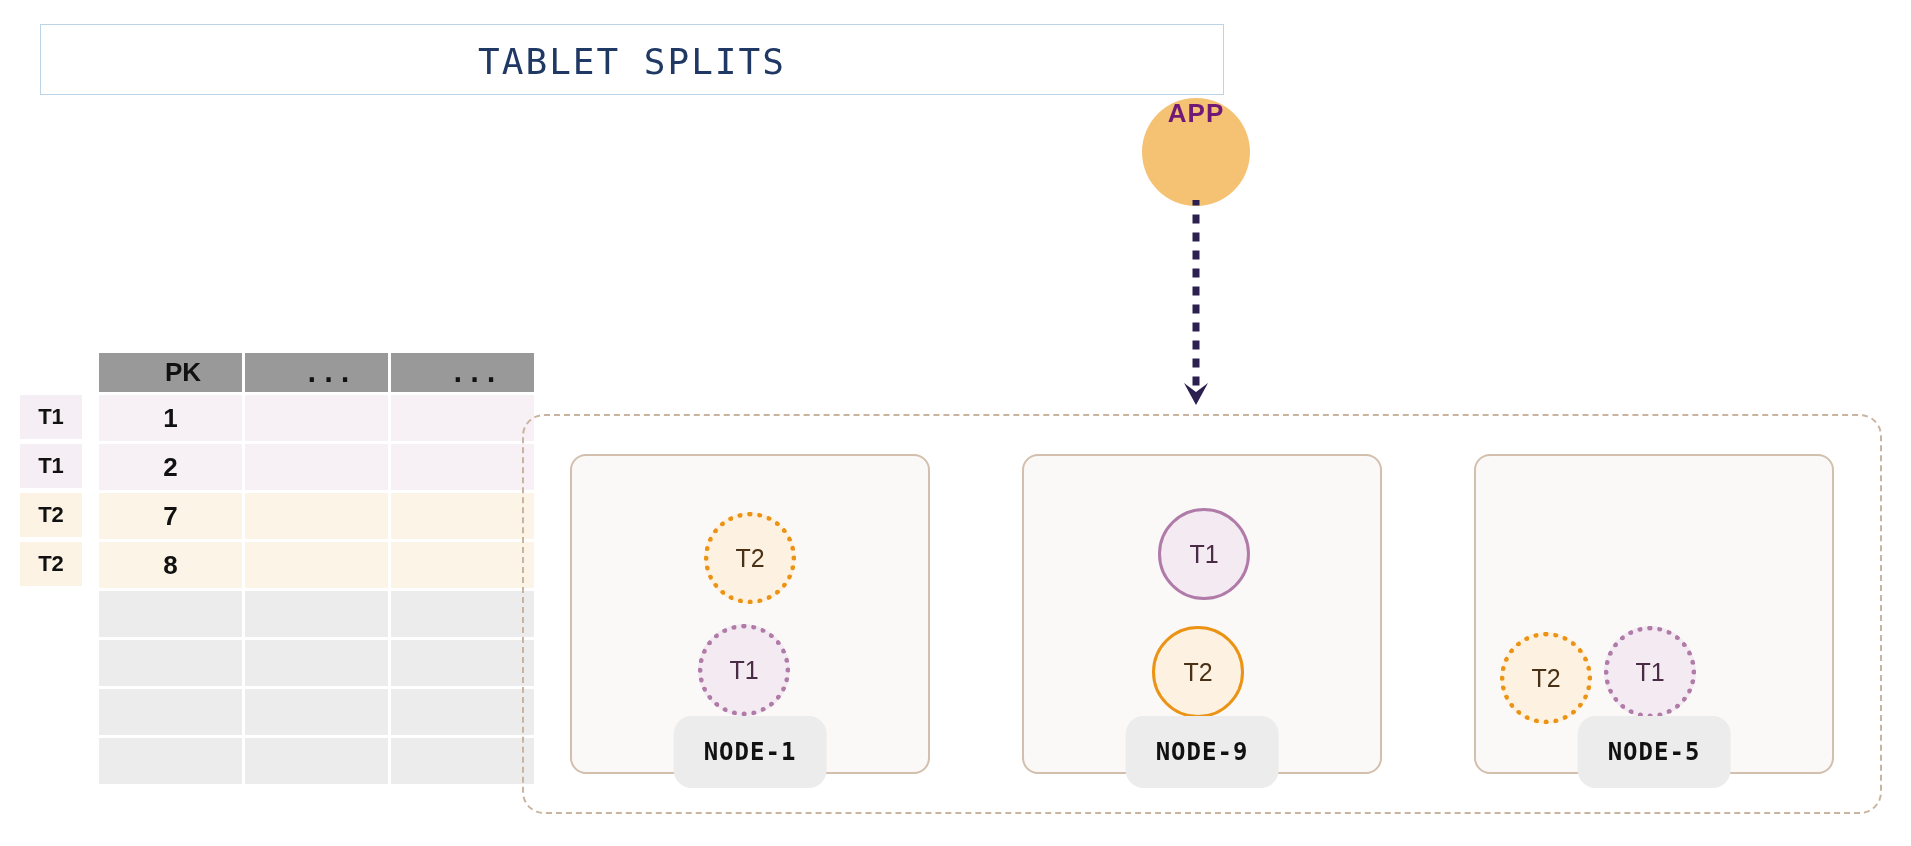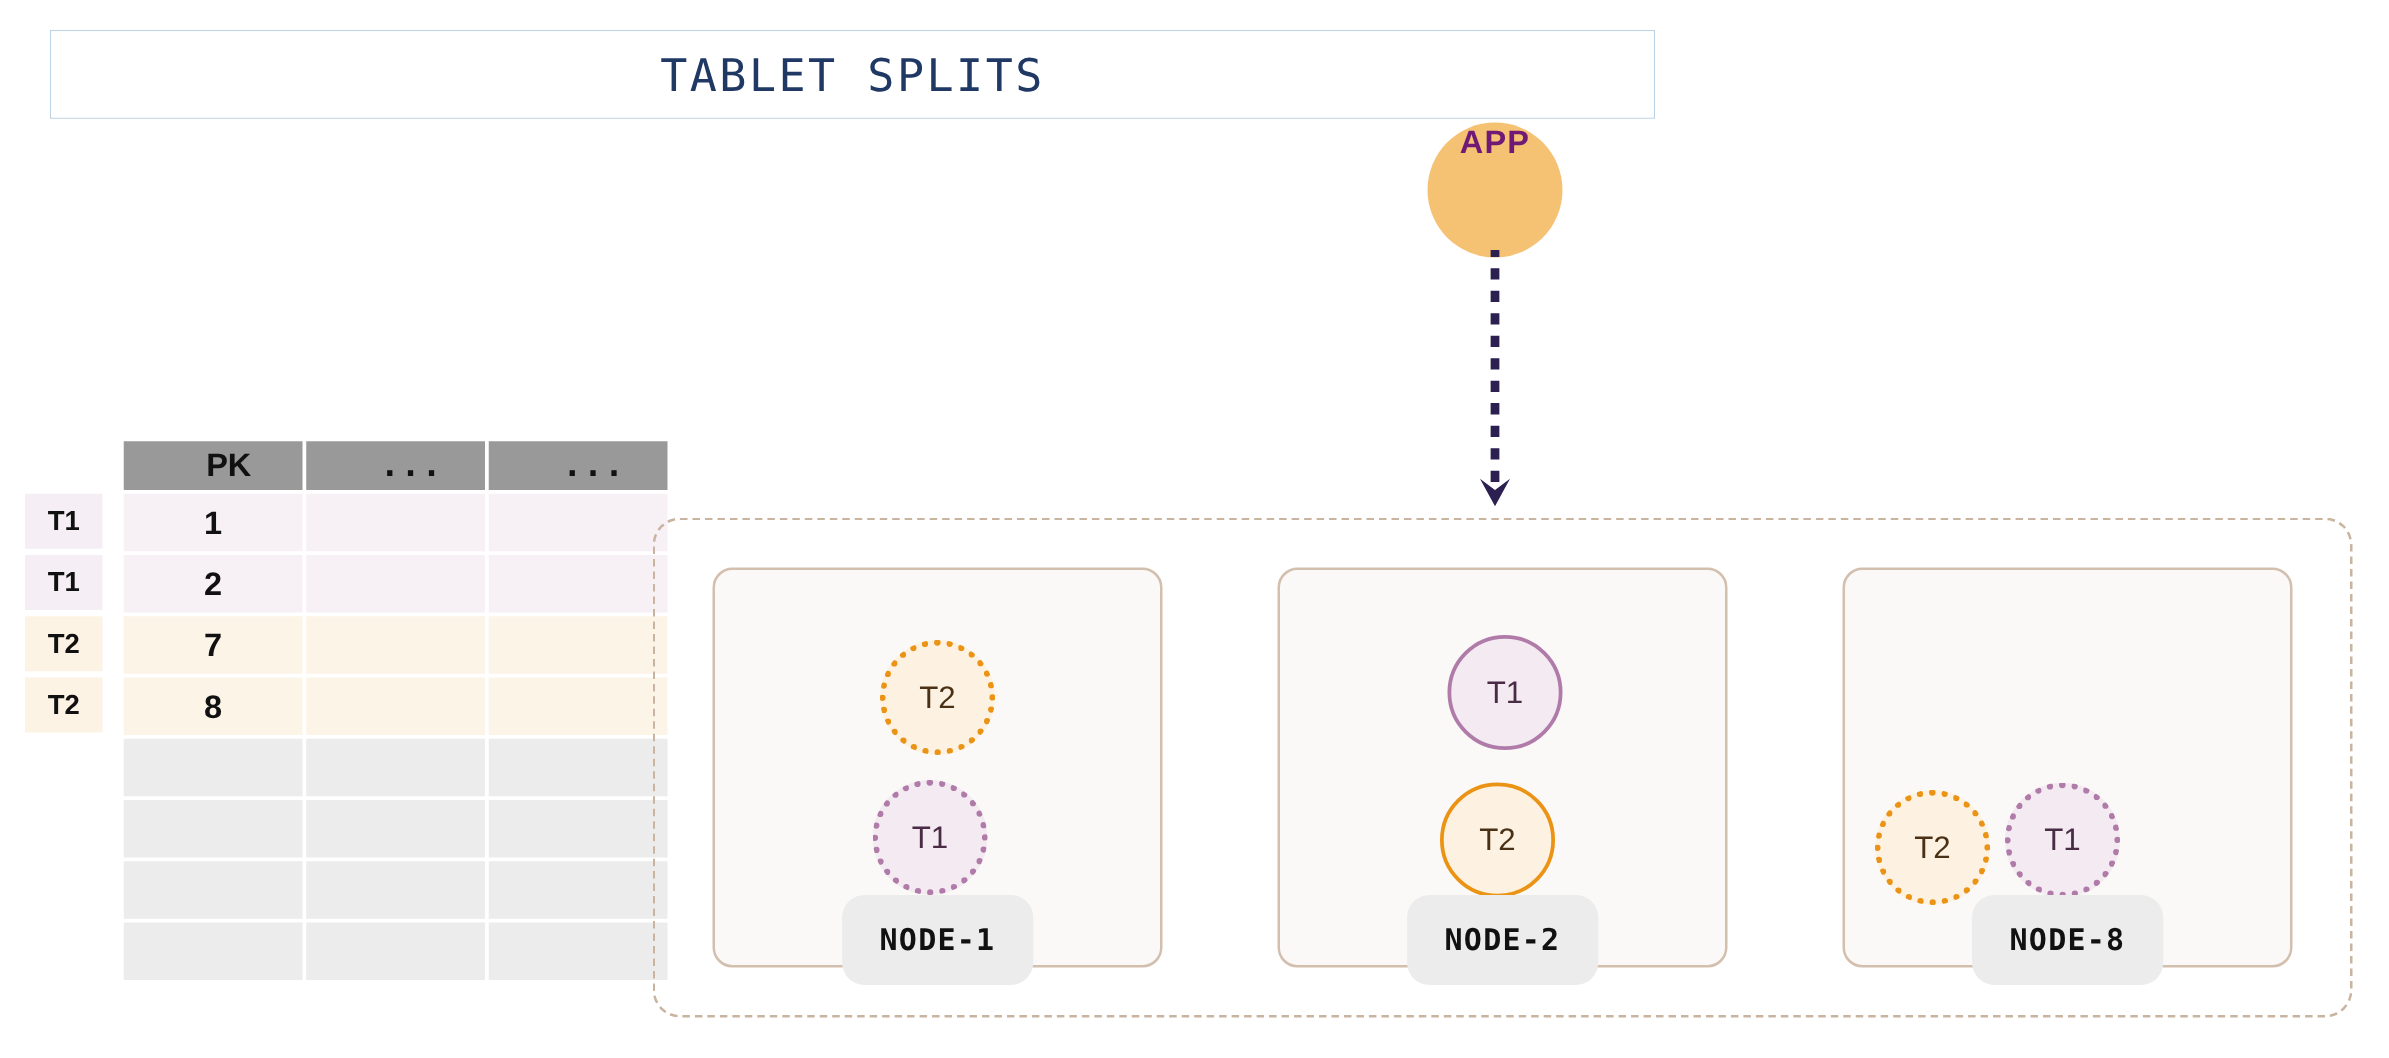--- a/index.html
+++ b/index.html
@@ -8,21 +8,21 @@
     background:#ffffff;
     font-family:"Liberation Sans",sans-serif;
     overflow:hidden;
     position:relative;
   }
 
   
   .callout{
     position:absolute;
     left:40px; top:24px;
-    width:1284px;
+    width:1184px;
     border:1px solid #bcd4e6;
     box-sizing:border-box;
     background:#ffffff;
   }
   .callout-title{
     text-align:center;
     font-family:"DejaVu Sans Mono","Liberation Mono",monospace;
     font-size:36px;
     letter-spacing:2px;
     color:#1f3864;
@@ -272,29 +272,29 @@
 
     <div class="node">
       <div class="node-inner">
         <div class="tablet t1 solid" style="left:134px;top:52px;">
           <span>T1</span>
         </div>
         <div class="tablet t2 solid" style="left:128px;top:170px;">
           <span>T2</span>
         </div>
       </div>
-      <div class="node-label">NODE-2</div>
+      <div class="node-label">NODE-9</div>
     </div>
 
     <div class="node">
       <div class="node-inner">
         <div class="tablet t2 dotted" style="left:24px;top:176px;">
           <span>T2</span>
         </div>
         <div class="tablet t1 dotted" style="left:128px;top:170px;">
           <span>T1</span>
         </div>
       </div>
-      <div class="node-label">NODE-8</div>
+      <div class="node-label">NODE-5</div>
     </div>
 
   </div>
 </div>
 
 </body></html>

